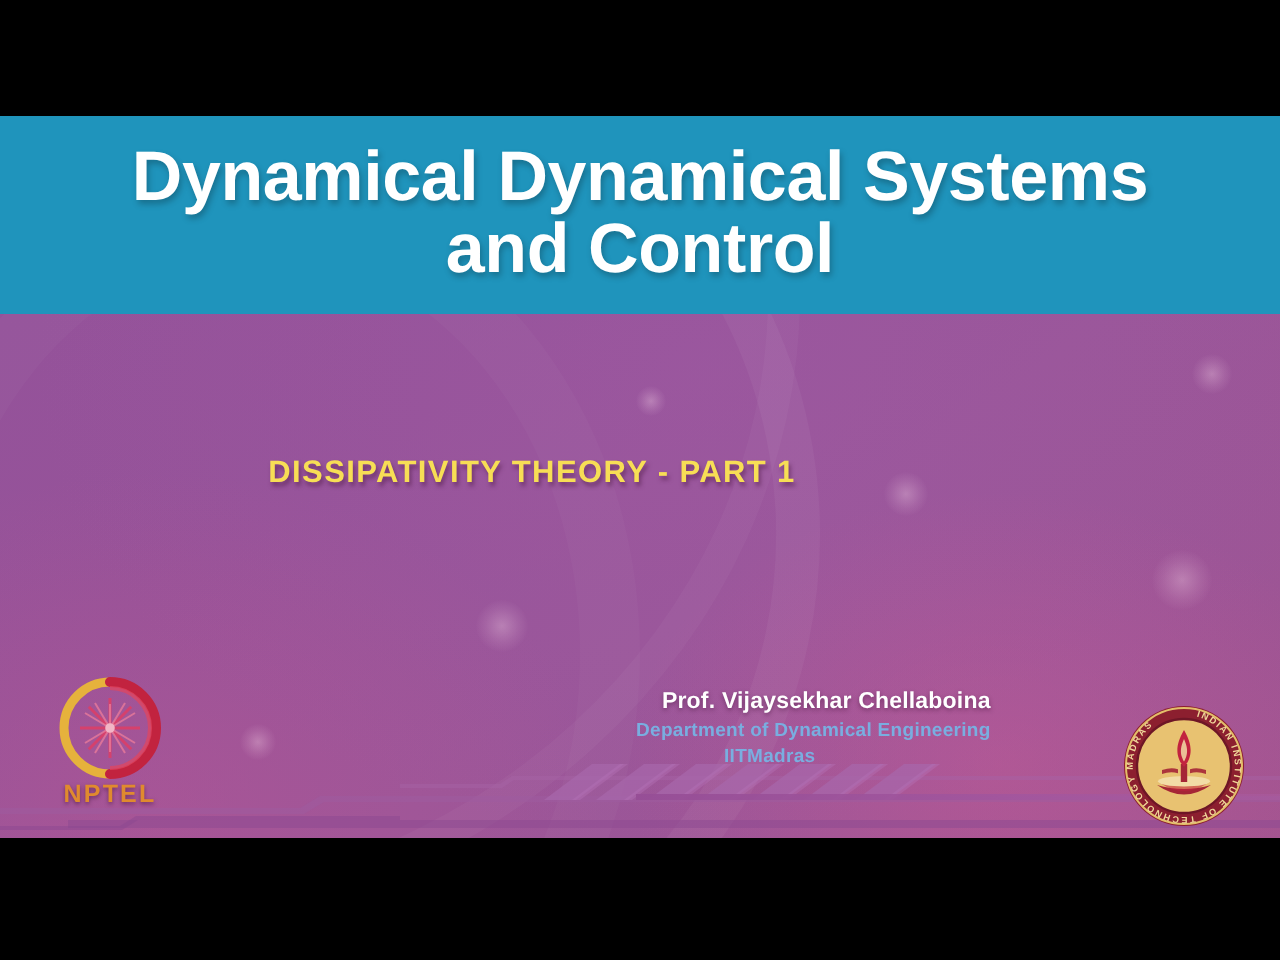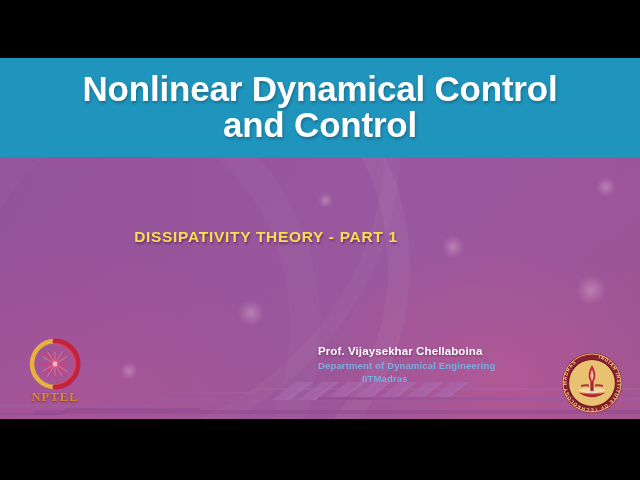--- a/index.html
+++ b/index.html
@@ -135,20 +135,21 @@
     left: 318px; top: 345px;
     z-index: 24;
   }
   .presenter-name {
     color: #FFFFFF;
     font-size: 11.5px;
     font-weight: bold;
     letter-spacing: 0.1px;
     text-shadow: 0 1px 2px rgba(70,20,60,0.5);
     margin-bottom: 3px;
+    text-align: right;
   }
   .presenter-dept {
     color: #79AEE0;
     font-size: 9.5px;
     font-weight: bold;
     letter-spacing: 0.15px;
     margin-bottom: 2px;
   }
   .presenter-inst {
     color: #79AEE0;
@@ -175,21 +176,20 @@
     z-index: 21;
     pointer-events: none;
   }
 
   
   .nptel-logo {
     position: absolute;
     left: 17px; top: 338px;
     width: 76px; height: 76px;
     z-index: 25;
-    font-family: Liberation Serif, serif;
   }
   .nptel-mark {
     position: absolute;
     left: 12px; top: 0;
     width: 52px; height: 52px;
   }
   .nptel-word {
     position: absolute;
     left: 0; top: 52px;
     width: 76px;
@@ -311,20 +311,20 @@
     <rect x="29.4" y="30" width="3.2" height="9" fill="#A52636"></rect>
 
     <path d="M31,13 C27.5,19 27,23.5 28.4,27.2 C29.2,29.4 30.2,30.6 31,31.4 C31.8,30.6 32.8,29.4 33.6,27.2 C35,23.5 34.5,19 31,13 Z" fill="#C2233F"></path>
     <path d="M31,17.5 C29.3,21.2 29.1,24 29.9,26.4 C30.3,27.6 30.7,28.3 31,28.8 C31.3,28.3 31.7,27.6 32.1,26.4 C32.9,24 32.7,21.2 31,17.5 Z" fill="#F2DCA6" opacity="0.85"></path>
 
     <path d="M20,33 Q24.5,31.5 28,32.6 L28,34.6 Q24,33.6 20,35 Z" fill="#A52636" opacity="0.9"></path>
     <path d="M42,33 Q37.5,31.5 34,32.6 L34,34.6 Q38,33.6 42,35 Z" fill="#A52636" opacity="0.9"></path>
   </svg>
 
   <div class="title-banner">
-    <div class="title-text">Nonlinear Dynamical Control
+    <div class="title-text">Dynamical Dynamical Systems
 and Control</div>
   </div>
 
   <div class="letterbox-top"></div>
   <div class="letterbox-bottom"></div>
 
 </div>
 
 </body></html>

